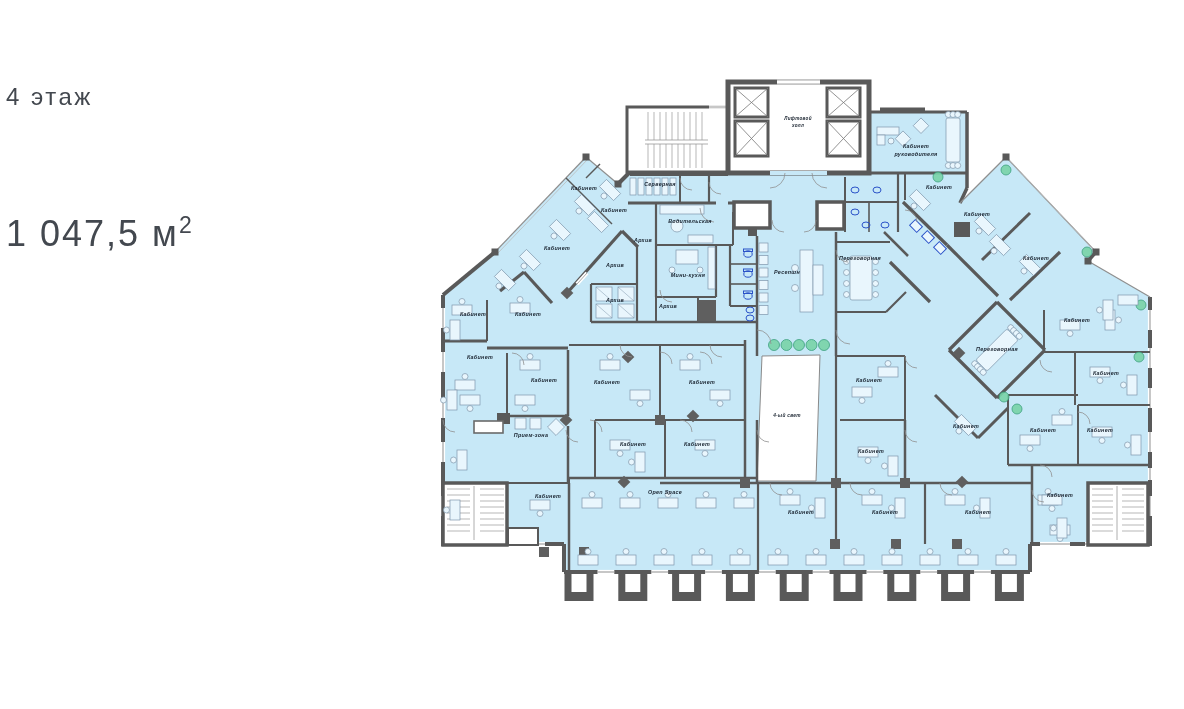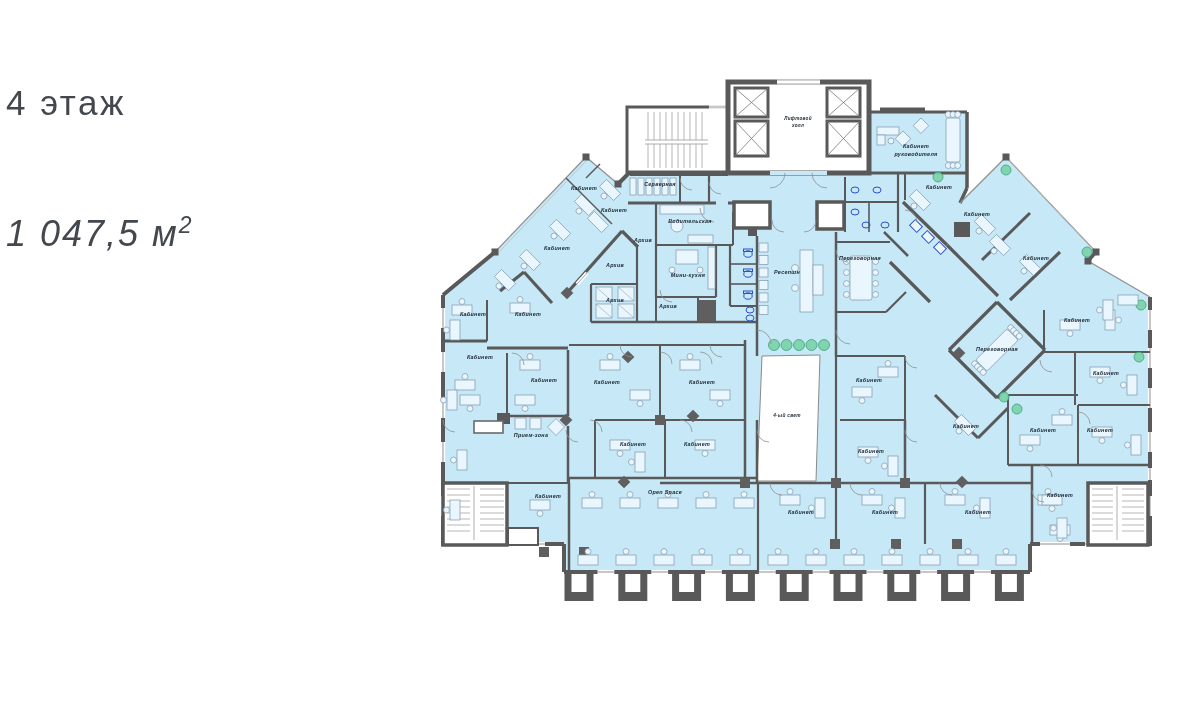--- a/index.html
+++ b/index.html
@@ -1,20 +1,20 @@
 <!DOCTYPE html>
 <html lang="ru"><head>
 <meta charset="utf-8">
 <title>4 этаж</title>
 <style>
 html,body{margin:0;padding:0;background:#ffffff;width:1184px;height:709px;overflow:hidden;}
 body{font-family:"Liberation Sans",sans-serif;}
   .hd{position:absolute;left:6px;color:#43484f;font-weight:400;}
-#t1{top:83px;font-size:35px;letter-spacing:2.5px;}
-#t2{top:212px;font-size:36px;letter-spacing:2px;font-style:italic;}
+#t1{top:83px;font-size:24px;letter-spacing:2.5px;}
+#t2{top:212px;font-size:36px;letter-spacing:2px;}
 #t2 sup{font-size:23px;}
 svg{position:absolute;left:0;top:0;}
 </style>
 </head>
 <body>
 
 <div class="hd" id="t1">4 этаж</div>
 
 <div class="hd" id="t2">1 047,5 м<sup>2</sup></div>
 <svg width="1184" height="709" viewBox="0 0 1184 709" font-family="Liberation Sans, sans-serif">

